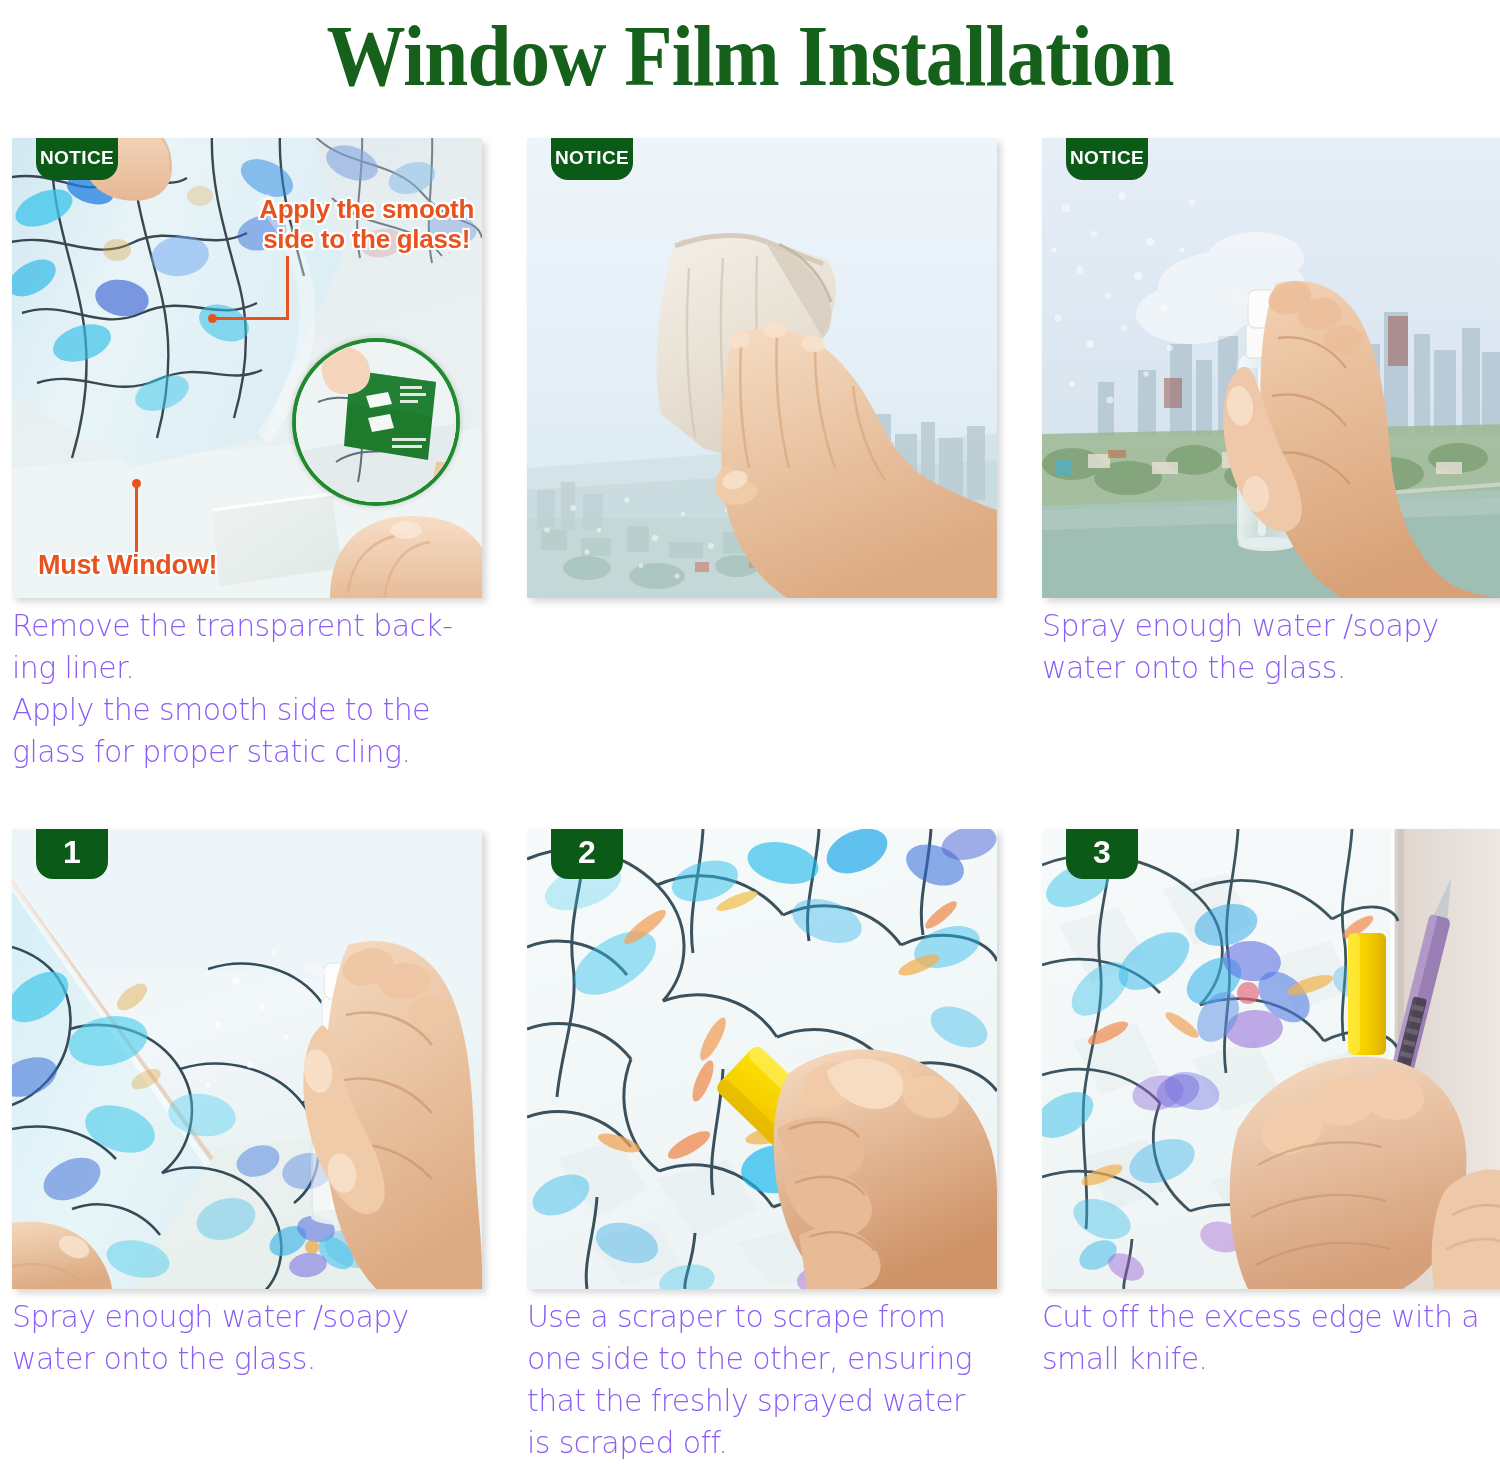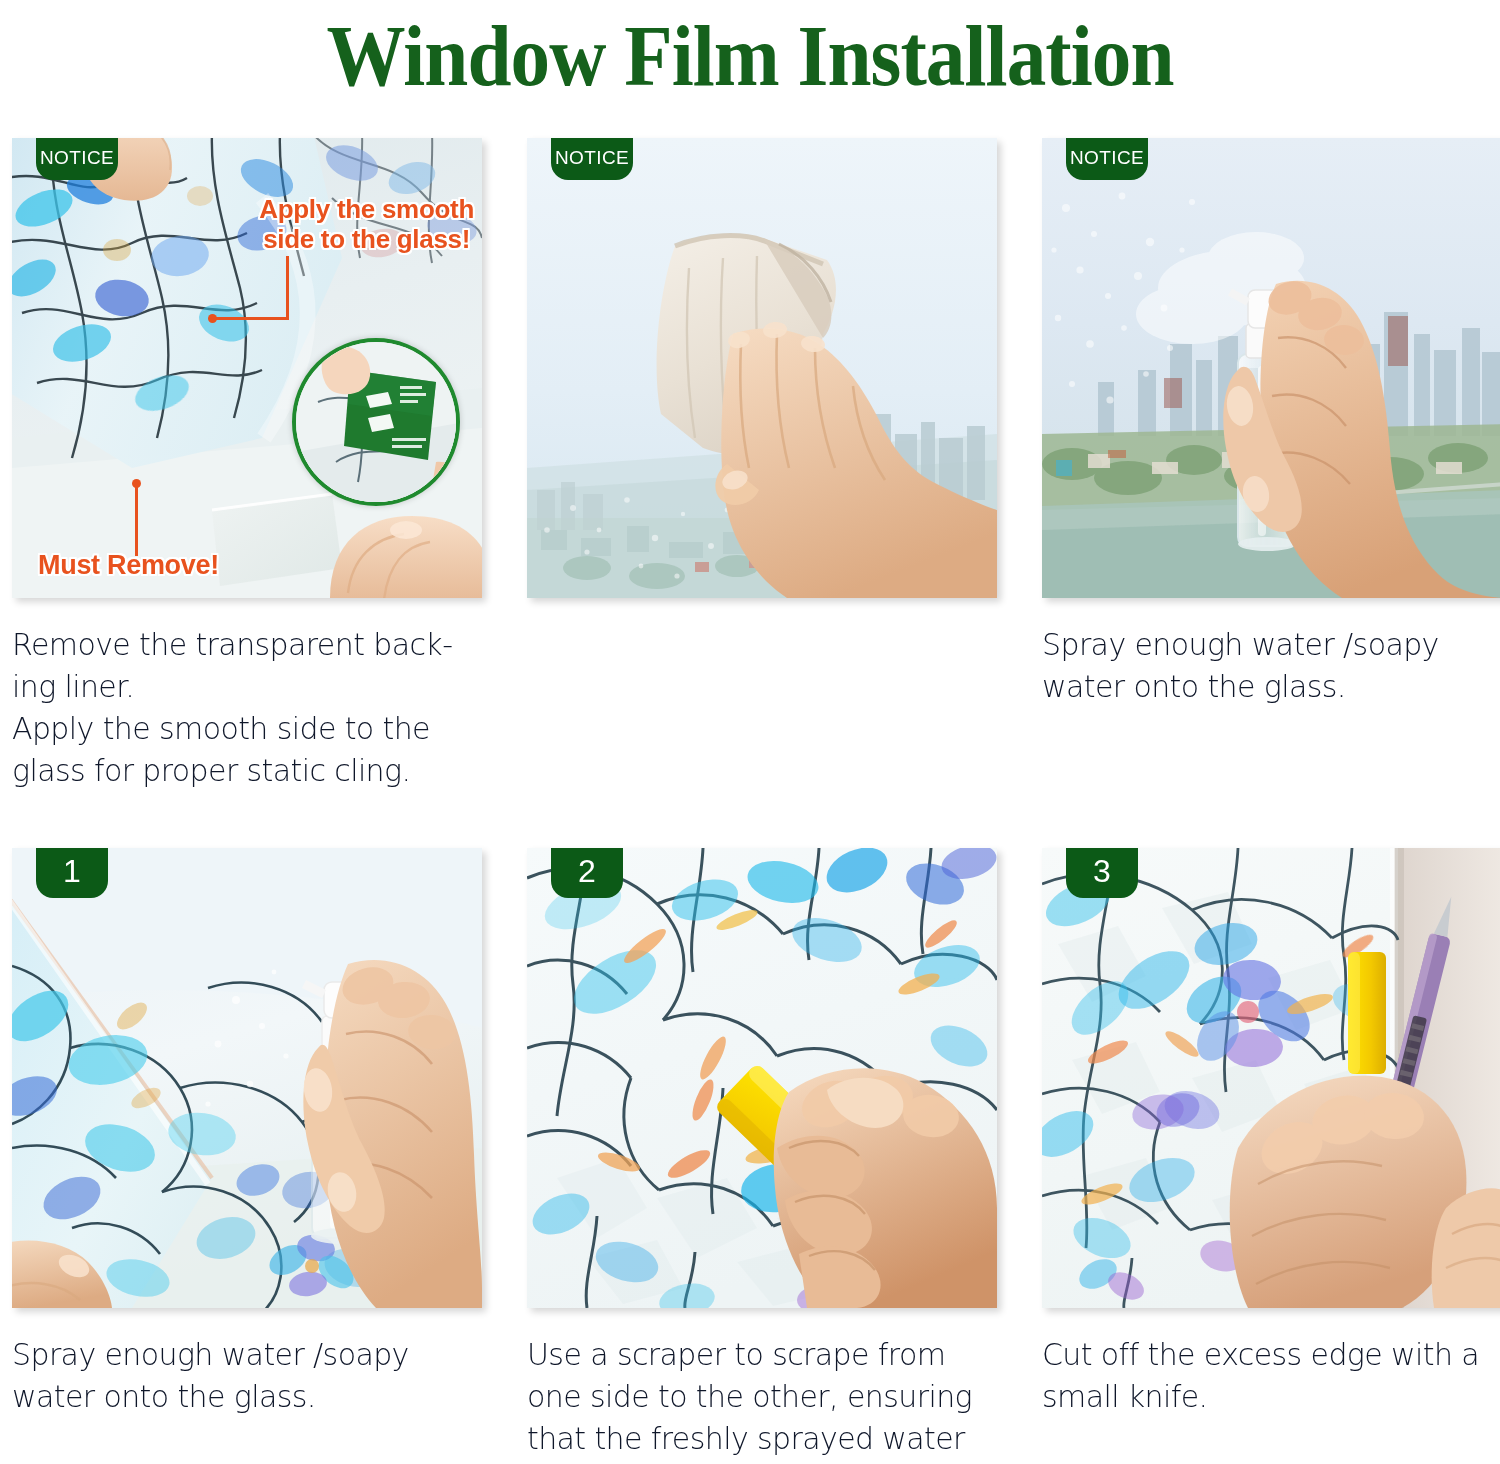--- a/index.html
+++ b/index.html
@@ -53,45 +53,45 @@
   }
 
   
   .badge {
     position: absolute;
     top: 0;
     left: 24px;
     z-index: 40;
     background: #0c5a17;
     color: #ffffff;
-    font-weight: normal;
+    font-weight: bold;
     border-bottom-left-radius: 17px;
     border-bottom-right-radius: 17px;
     text-align: center;
   }
   .badge-notice {
     width: 82px;
     height: 42px;
     line-height: 40px;
     font-size: 19px;
     letter-spacing: 0.4px;
   }
   .badge-num {
     width: 72px;
     height: 50px;
     line-height: 46px;
     font-size: 32px;
   }
 
   
   .caption {
-    margin-top: 26px;
+    margin-top: 7px;
     font-size: 30px;
     line-height: 42px;
-    color: #0f172a;
+    color: #8b5cf6;
     font-weight: 300;
     font-family: "DejaVu Sans", sans-serif;
     letter-spacing: -0.6px;
     white-space: pre-line;
   }
 
   
   .anno {
     position: absolute;
     z-index: 45;
@@ -237,21 +237,21 @@
       <div class="anno anno-apply">Apply the smooth
 side to the glass!</div>
 
       <div class="ptr" style="left:274px; top:118px; width:3px; height:64px;"></div>
       <div class="ptr" style="left:200px; top:179px; width:77px; height:3px;"></div>
       <div class="ptr-dot" style="left:196px; top:176px;"></div>
 
       <div class="ptr" style="left:123px; top:345px; width:3px; height:73px;"></div>
       <div class="ptr-dot" style="left:120px; top:341px;"></div>
 
-      <div class="anno anno-must">Must Remove!</div>
+      <div class="anno anno-must">Must Window!</div>
 
       <div class="inset-circle">
         <svg viewBox="0 0 168 168" width="168" height="168">
           <rect width="168" height="168" fill="#eef3f3"></rect>
           <path d="M0 110 L168 80 L168 168 L0 168 Z" fill="#e4ebec"></path>
           <g stroke="#39505c" stroke-width="2" fill="none" opacity=".8">
             <path d="M40 120 C70 100 100 118 130 100"></path>
             <path d="M22 60 C50 48 72 66 100 52"></path>
             <path d="M66 20 C64 60 70 100 62 140"></path>
           </g>

